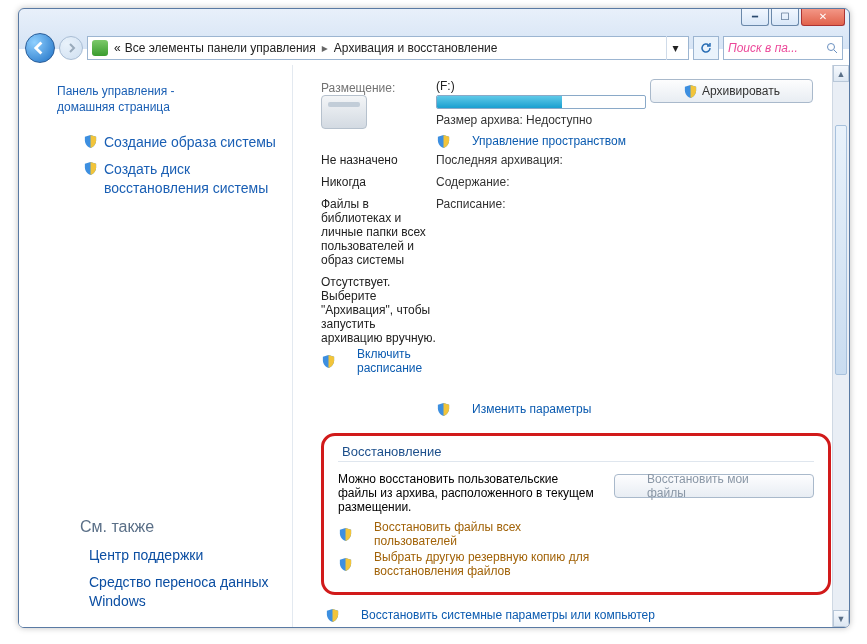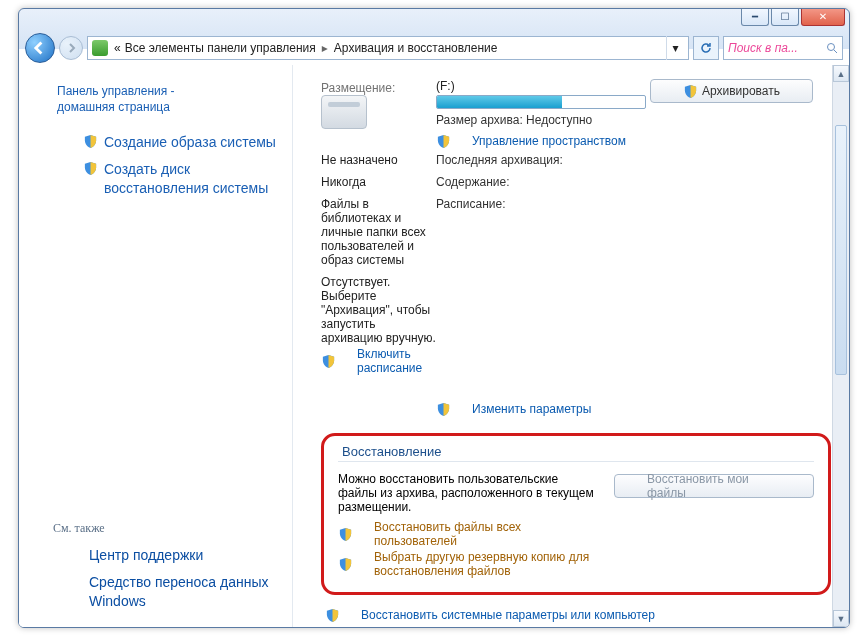--- a/index.html
+++ b/index.html
@@ -107,21 +107,21 @@
     color:#1a5fb4; font-size:14px;
     line-height:1.35;
     margin-left:42px;
   }
   .side-link.plain { color:#0b4ea2; padding-left:28px; }
   .side-title { color:#1a5fb4; padding:4px 10px 4px 38px; line-height:1.35; }
   .shield-sm {
     width:15px;height:15px;flex-shrink:0;margin-top:1px;
   }
   .side-lower { position:absolute; bottom:12px; left:0; right:0; }
-  .side-lower .hdr { color:#5a6f87; padding:4px 10px 6px 34px; font-size:12px;font-family:Liberation Serif, serif;}
+  .side-lower .hdr { color:#5a6f87; padding:4px 10px 6px 61px; font-size:16px;}
   
   .content {
     flex:1; position:relative; background:#fff;
     padding: 14px 18px 14px 28px;
     overflow:hidden;
   }
   .scrollbar {
     position:absolute; right:0; top:0; bottom:0; width:17px;
     background:#e9eef5; border-left:1px solid #cfd8e3;
   }

